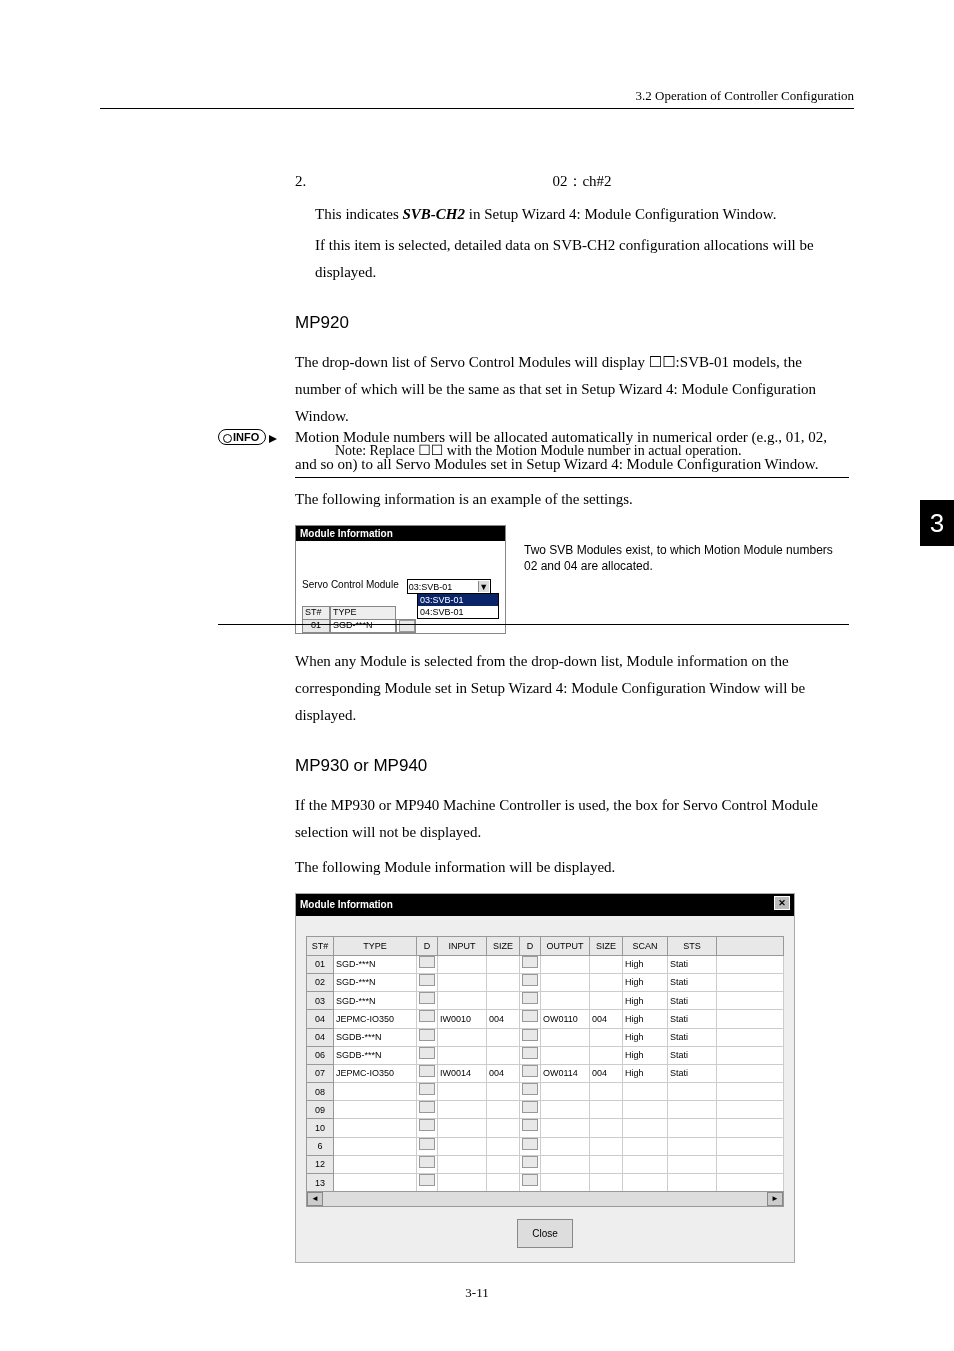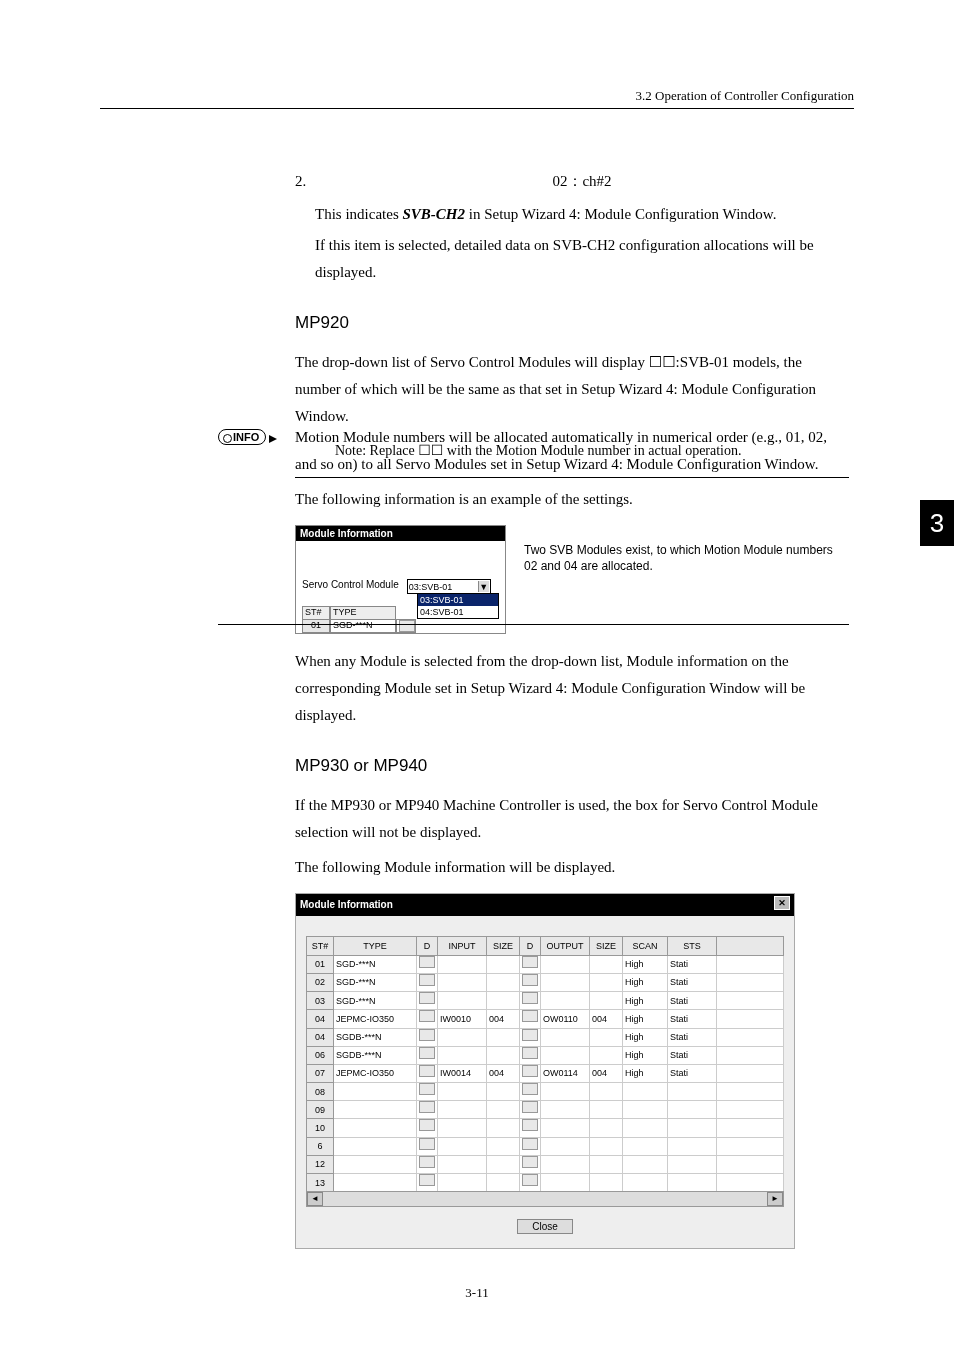--- a/index.html
+++ b/index.html
@@ -290,21 +290,21 @@
     font-size: 8px;
     text-align: center;
     line-height: 12px;
   }
   .scroll-strip .lbtn { left: 0; }
   .scroll-strip .rbtn { right: 0; }
   .fig2-btn {
     display: block;
     margin: 12px auto 4px auto;
     font-size: 10px;
-    padding: 1px 14px;
+    padding: 8px 14px;
     background: #ddd;
     border: 1px solid #888;
     font-family: Arial, sans-serif;
   }
   .page-tab {
     position: absolute;
     right: 0;
     top: 500px;
     width: 34px;
     height: 46px;

